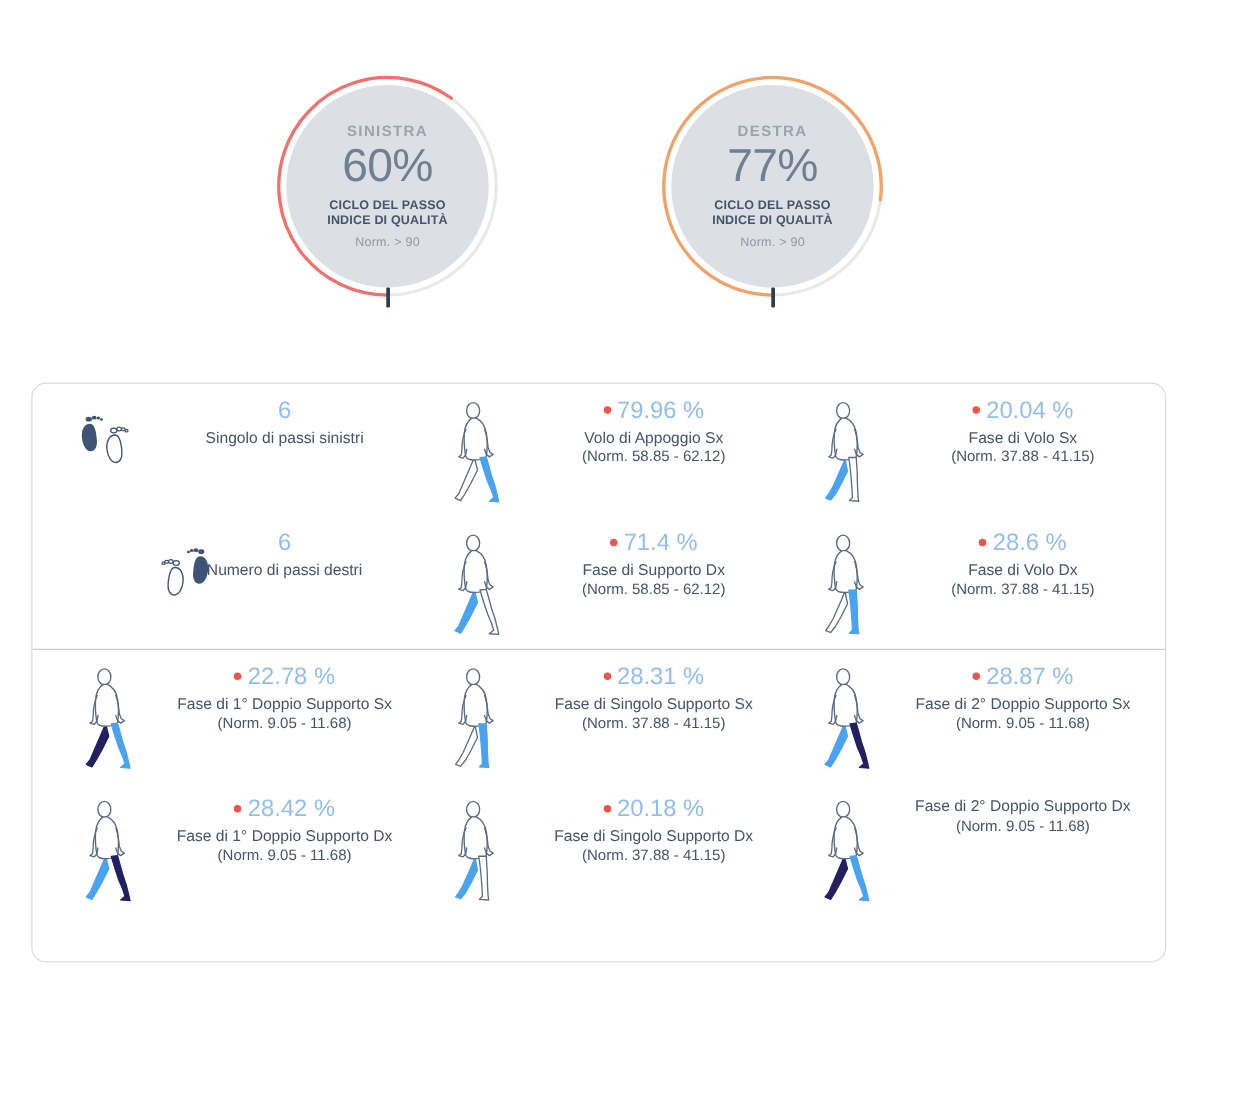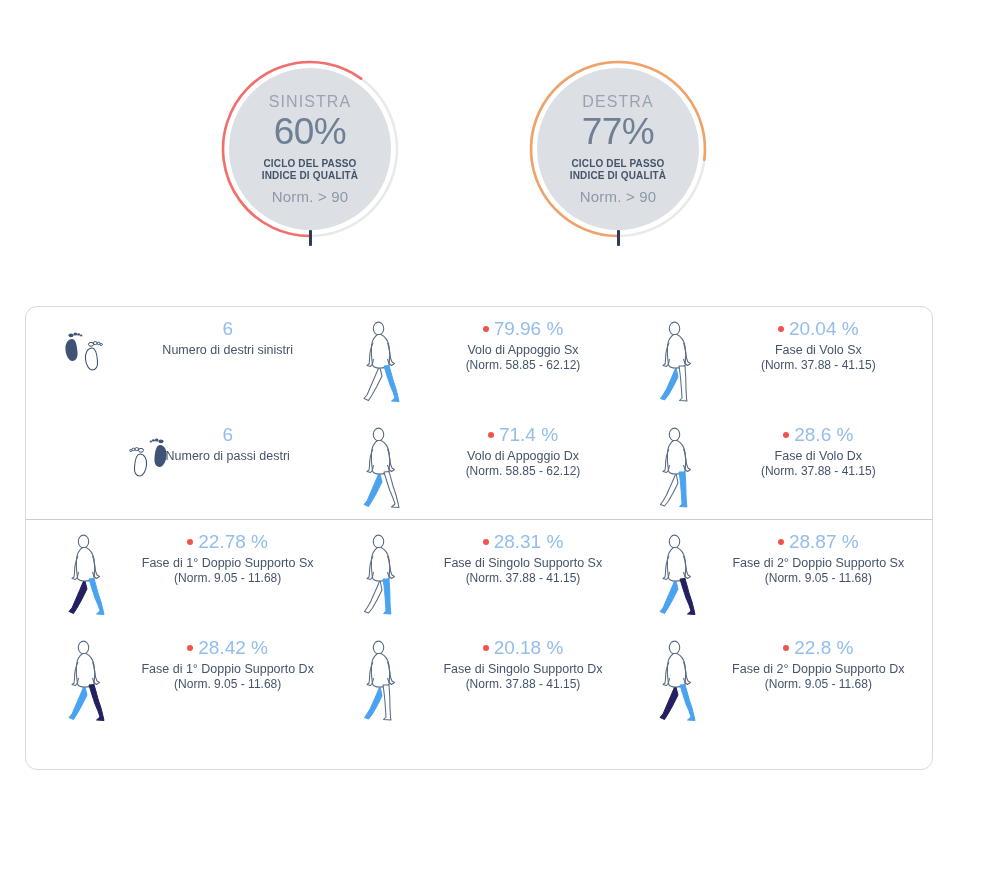--- a/index.html
+++ b/index.html
@@ -46,44 +46,44 @@
     height: 162px;
     border-radius: 50%;
     background: #dcdfe3;
     display: flex;
     flex-direction: column;
     align-items: center;
     justify-content: center;
     text-align: center;
   }
   .gauge-side {
-    font-size: 16px;
+    font-size: 12px;
     letter-spacing: 1.1px;
     color: #9aa4b1;
-    font-weight: 400;
+    font-weight: 700;
     margin-bottom: 1px;
   }
   .gauge-value {
     font-size: 37px;
     font-weight: 400;
     color: #6f7f94;
     line-height: 1.05;
     letter-spacing: -0.5px;
     margin: 1px 0 6px 0;
     text-align: center;
   }
   .gauge-label {
     font-size: 10px;
     font-weight: 700;
     color: #44546a;
     line-height: 1.25;
     letter-spacing: 0.15px;
   }
   .gauge-norm {
-    font-size: 15px;
+    font-size: 10px;
     color: #8d99a8;
     margin-top: 5px;
     letter-spacing: 0.2px;
   }
   .gauge-tick {
     position: absolute;
     bottom: -2px;
     left: 50%;
     margin-left: -1.5px;
     width: 3px;
@@ -230,21 +230,21 @@
       <path d="M34 29 C29.5 29 27 34 27.5 40 C28 46 31 51 34.5 51 C38 51 40 47.5 39.5 42 C39 36 38 29 34 29 Z" fill="none" stroke="#3f5474" stroke-width="1.1"></path>
       <ellipse cx="33" cy="25.3" rx="2.5" ry="1.9" fill="none" stroke="#3f5474" stroke-width="1"></ellipse>
       <ellipse cx="37.3" cy="24.1" rx="1.9" ry="1.5" fill="none" stroke="#3f5474" stroke-width="1"></ellipse>
       <ellipse cx="40.6" cy="24.4" rx="1.5" ry="1.2" fill="none" stroke="#3f5474" stroke-width="1"></ellipse>
       <ellipse cx="43.2" cy="25.5" rx="1.2" ry="1.0" fill="none" stroke="#3f5474" stroke-width="1"></ellipse>
     </g>
   </svg>
           </div>
           <div class="cell-text">
             <div class="cell-value"><span>6</span></div>
-            <div class="cell-name">Numero di destri sinistri</div>
+            <div class="cell-name">Singolo di passi sinistri</div>
           </div>
         </div>
         <div class="metric-cell">
           <div class="cell-icon">
             <svg width="58" height="90" viewBox="0 0 58 90">
     <g>
 
       <path d="M26.5 47 C23 55 20 62 17 69 L14 76 L11 79.5 L15.5 81.5 L19 76 L23.5 68 L29 57 Z" fill="#ffffff" stroke="#5a6b82" stroke-width="1.05" stroke-linejoin="round"></path>
 
       <ellipse cx="25.5" cy="9.5" rx="5.2" ry="6.4" fill="#ffffff" stroke="#5a6b82" stroke-width="1.1"></ellipse>
@@ -336,21 +336,21 @@
       <path d="M20 24 C17.5 29 16.5 35 16.5 41 L16 45 L14 46.5 L17.5 47.5 L19.5 45 L20.5 40" fill="none" stroke="#5a6b82" stroke-width="1.05" stroke-linejoin="round"></path>
 
       <path d="M34.5 24 C36.5 29 37 34 37.5 39 L39 43 L41.5 44.5 L38.5 46.5 L36 44.5 L34.5 40" fill="none" stroke="#5a6b82" stroke-width="1.05" stroke-linejoin="round"></path>
 
       <path d="M31 47 C33 54 35 60 37 66 L40 73 L42 79 L38.5 82 L46 82.5 L45 78 L43 70 L40 61 C38.5 55 37 50 36 46.5 Z" fill="#ffffff" stroke="#5a6b82" stroke-width="1.05" stroke-linejoin="round"></path>
     </g>
   </svg>
           </div>
           <div class="cell-text">
             <div class="cell-value"><span class="dot"></span><span>71.4 %</span></div>
-            <div class="cell-name">Volo di Appoggio Dx</div>
+            <div class="cell-name">Fase di Supporto Dx</div>
             <div class="cell-norm">(Norm. 58.85 - 62.12)</div>
           </div>
         </div>
         <div class="metric-cell">
           <div class="cell-icon">
             <svg width="58" height="90" viewBox="0 0 58 90">
     <g>
 
       <path d="M27 48 C24 56 20 64 17.5 70 L14 76 L11.5 79.5 L15.5 81 L19.5 76 L24 68 L29 58 Z" fill="#ffffff" stroke="#5a6b82" stroke-width="1.05" stroke-linejoin="round"></path>
 
@@ -531,20 +531,19 @@
 
       <path d="M20 24 C17.5 29 16.5 35 16.5 41 L16 45 L14 46.5 L17.5 47.5 L19.5 45 L20.5 40" fill="none" stroke="#5a6b82" stroke-width="1.05" stroke-linejoin="round"></path>
 
       <path d="M34.5 24 C36.5 29 37 34 37.5 39 L39 43 L41.5 44.5 L38.5 46.5 L36 44.5 L34.5 40" fill="none" stroke="#5a6b82" stroke-width="1.05" stroke-linejoin="round"></path>
 
       <path d="M31 47 C33 54 35 60 37 66 L40 73 L42 79 L38.5 82 L46 82.5 L45 78 L43 70 L40 61 C38.5 55 37 50 36 46.5 Z" fill="#4aa3f0" stroke="#4aa3f0" stroke-width="1" stroke-linejoin="round"></path>
     </g>
   </svg>
           </div>
           <div class="cell-text">
-            <div class="cell-value"><span class="dot"></span><span>22.8 %</span></div>
             <div class="cell-name">Fase di 2° Doppio Supporto Dx</div>
             <div class="cell-norm">(Norm. 9.05 - 11.68)</div>
           </div>
         </div>
       </div>
     </div>
   </div>
 
 </body></html>

